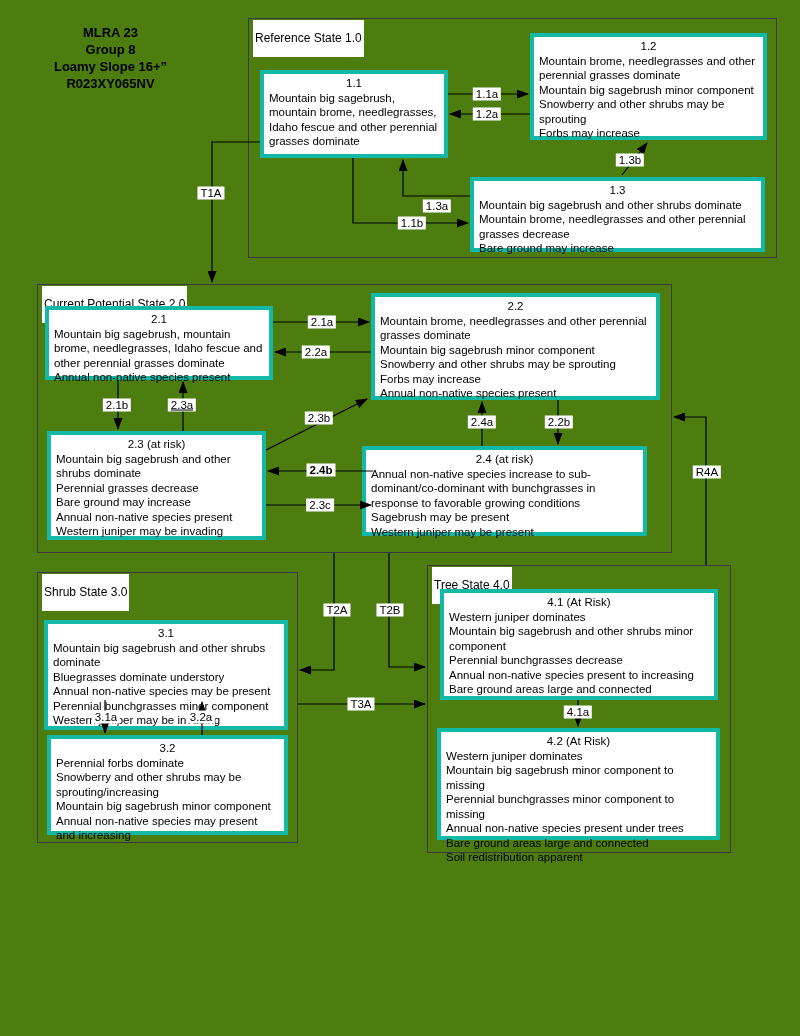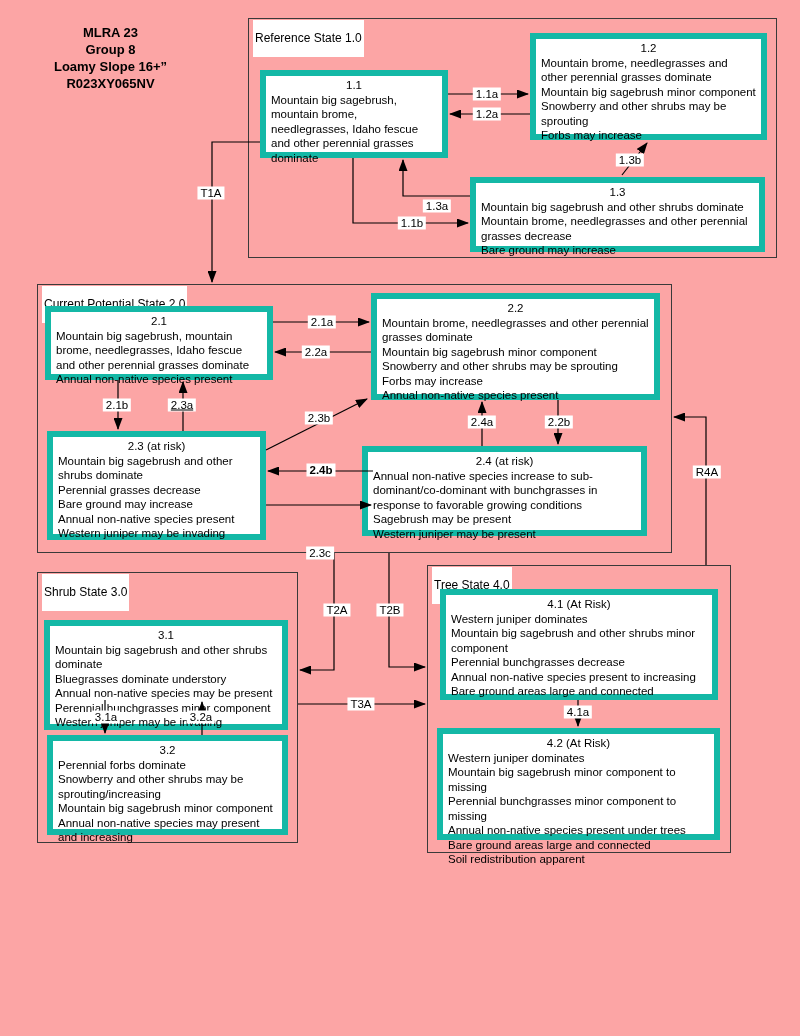--- a/index.html
+++ b/index.html
@@ -1,33 +1,33 @@
 <!DOCTYPE html>
 <html><head>
 <meta charset="utf-8">
 <style>
   html,body { margin:0; padding:0; background:#ffffff; }
   .canvas {
-    position:relative; width:800px; height:1036px; background:#fca5a5;
+    position:relative; width:800px; height:1036px; background:#4d7c0f;
     font-family:"Liberation Sans", sans-serif; color:#000;
     overflow:hidden;
   }
   .header {
     position:absolute; left:28px; top:24px; width:165px;
     text-align:center; font-weight:bold; font-size:13px; line-height:17px;
   }
   .state-box {
     position:absolute; border:1px solid #3a3a3a; box-sizing:border-box;
   }
   .state-label {
     position:absolute; top:1px; left:4px; font-size:12px; line-height:15px;
     background:#fff; padding:11px 2px; white-space:nowrap;
   }
   .box {
-    position:absolute; border:6px solid #14b8a6; background:#ffffff;
+    position:absolute; border:4px solid #14b8a6; background:#ffffff;
     box-sizing:border-box; font-size:11.5px; line-height:14.5px;
     padding:2px 5px 2px 5px; z-index:1;
   }
   .box-title { text-align:center; }
   .wires {
     position:absolute; left:0; top:0; width:800px; height:1036px;
     z-index:2; pointer-events:none;
   }
   .arrow-label {
     position:absolute; transform:translate(-50%,-50%);
@@ -188,21 +188,21 @@
   <span class="arrow-label" style="left:437px;top:196px;margin-top:10px;">1.3a</span>
   <span class="arrow-label" style="left:412px;top:223px;">1.1b</span>
   <span class="arrow-label" style="left:630px;top:160px;">1.3b</span>
   <span class="arrow-label" style="left:211px;top:193px;">T1A</span>
   <span class="arrow-label" style="left:322px;top:322px;">2.1a</span>
   <span class="arrow-label" style="left:316px;top:352px;">2.2a</span>
   <span class="arrow-label" style="left:117px;top:405px;">2.1b</span>
   <span class="arrow-label" style="left:182px;top:405px;text-decoration:underline;">2.3a</span>
   <span class="arrow-label" style="left:319px;top:418px;">2.3b</span>
   <span class="arrow-label bold" style="left:321px;top:470px;">2.4b</span>
-  <span class="arrow-label" style="left:320px;top:505px;margin-top:48px;">2.3c</span>
+  <span class="arrow-label" style="left:320px;top:505px;">2.3c</span>
   <span class="arrow-label" style="left:482px;top:422px;">2.4a</span>
   <span class="arrow-label" style="left:559px;top:422px;">2.2b</span>
   <span class="arrow-label" style="left:707px;top:472px;">R4A</span>
   <span class="arrow-label" style="left:337px;top:610px;">T2A</span>
   <span class="arrow-label" style="left:390px;top:610px;">T2B</span>
   <span class="arrow-label" style="left:361px;top:704px;">T3A</span>
   <span class="arrow-label" style="left:106px;top:717px;">3.1a</span>
   <span class="arrow-label" style="left:201px;top:717px;">3.2a</span>
   <span class="arrow-label" style="left:578px;top:712px;">4.1a</span>
 

